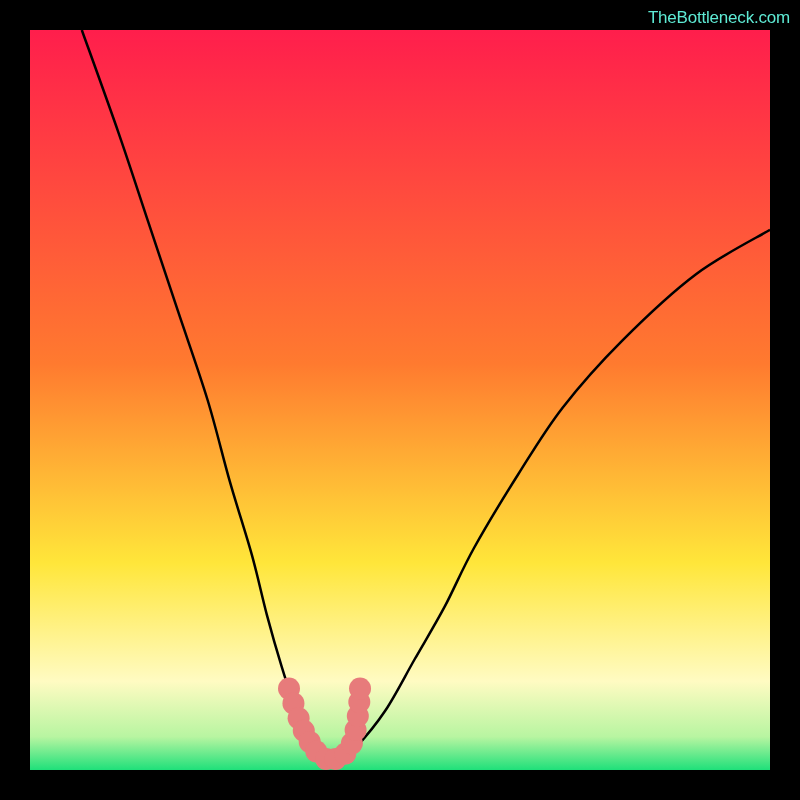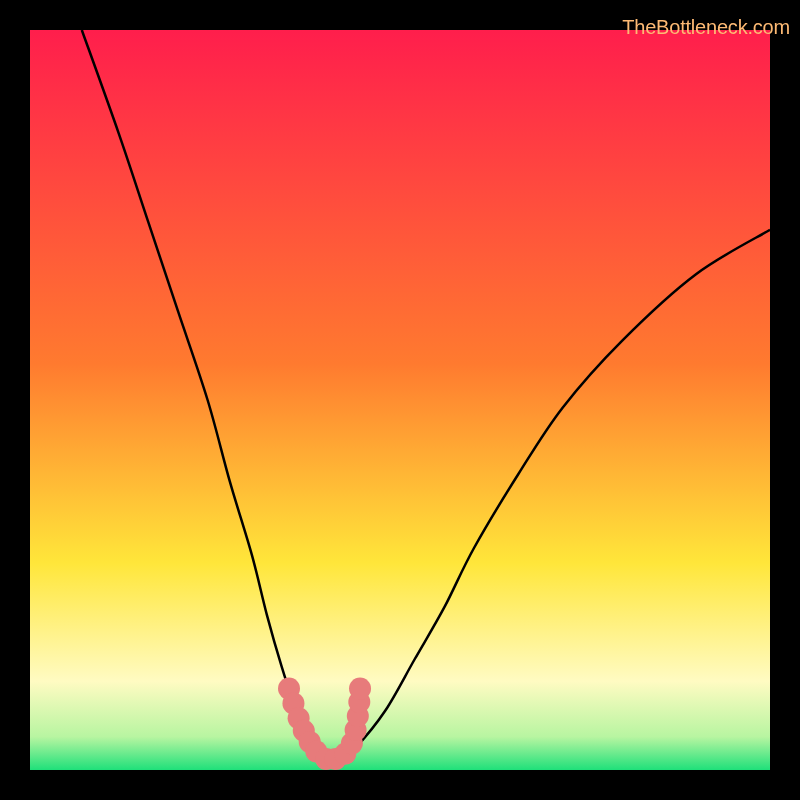--- a/index.html
+++ b/index.html
@@ -5,26 +5,26 @@
   html, body {
     margin: 0;
     padding: 0;
     width: 800px;
     height: 800px;
     overflow: hidden;
     background: #000;
   }
   .watermark {
     position: absolute;
-    top: 16px;
+    top: 8px;
     right: 10px;
     font-family: Arial, Helvetica, sans-serif;
-    font-size: 20px;
+    font-size: 17px;
     font-weight: 500;
-    color: #fdba74;
+    color: #5eead4;
     z-index: 10;
     letter-spacing: -0.2px;
   }
   .frame {
     position: absolute;
     left: 30px;
     top: 30px;
     width: 740px;
     height: 740px;
     background: #000;

